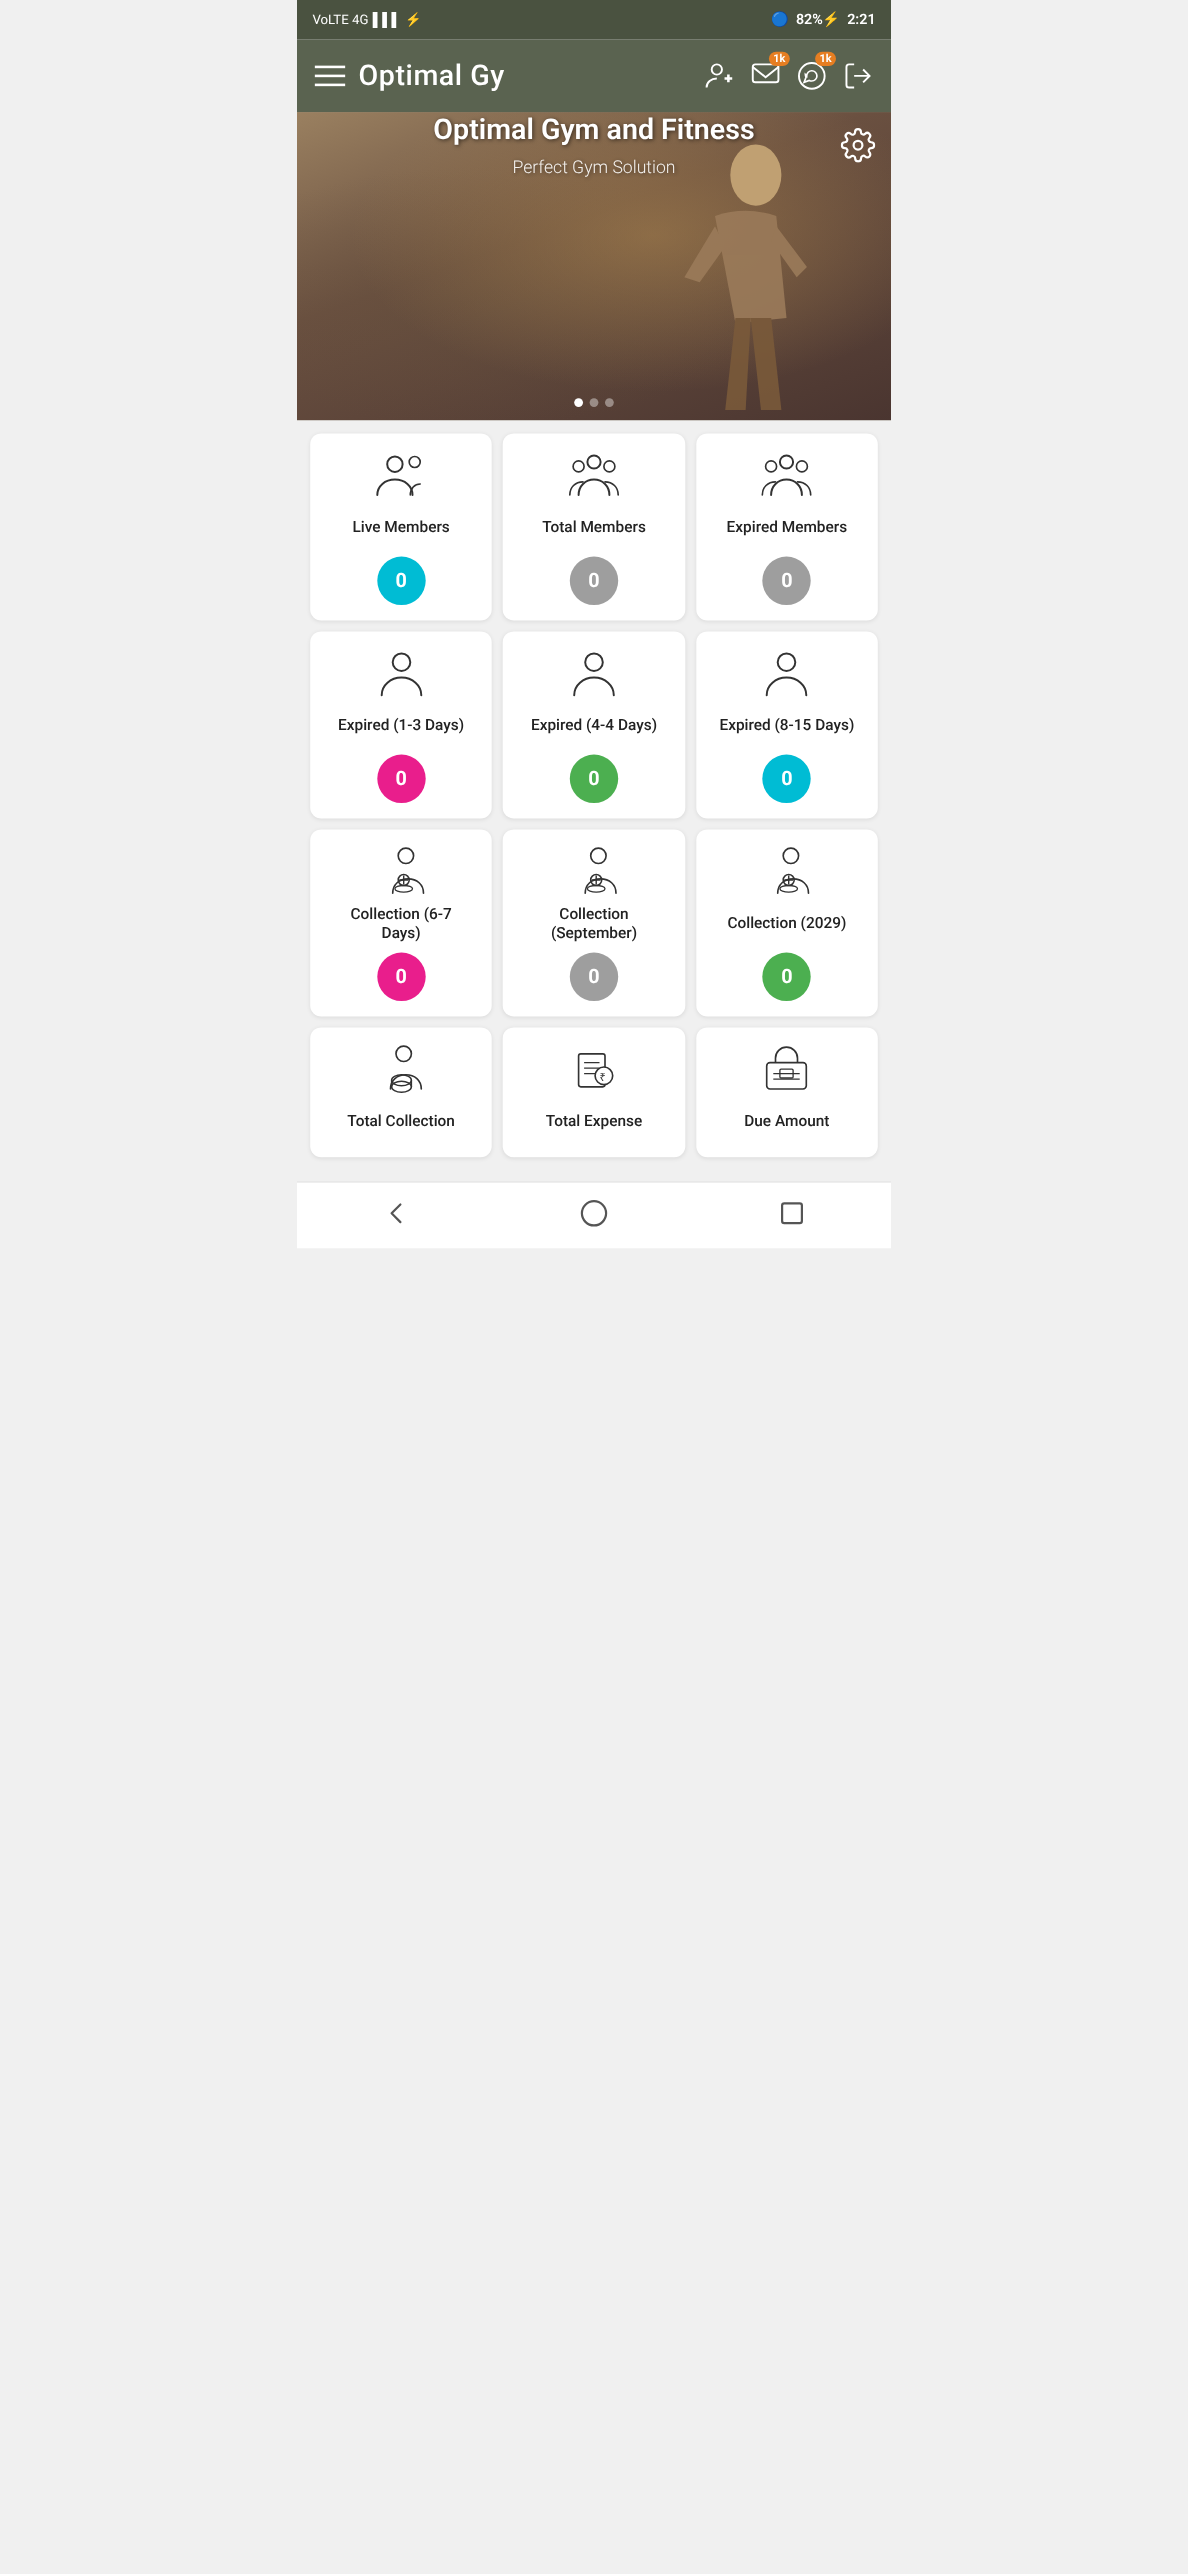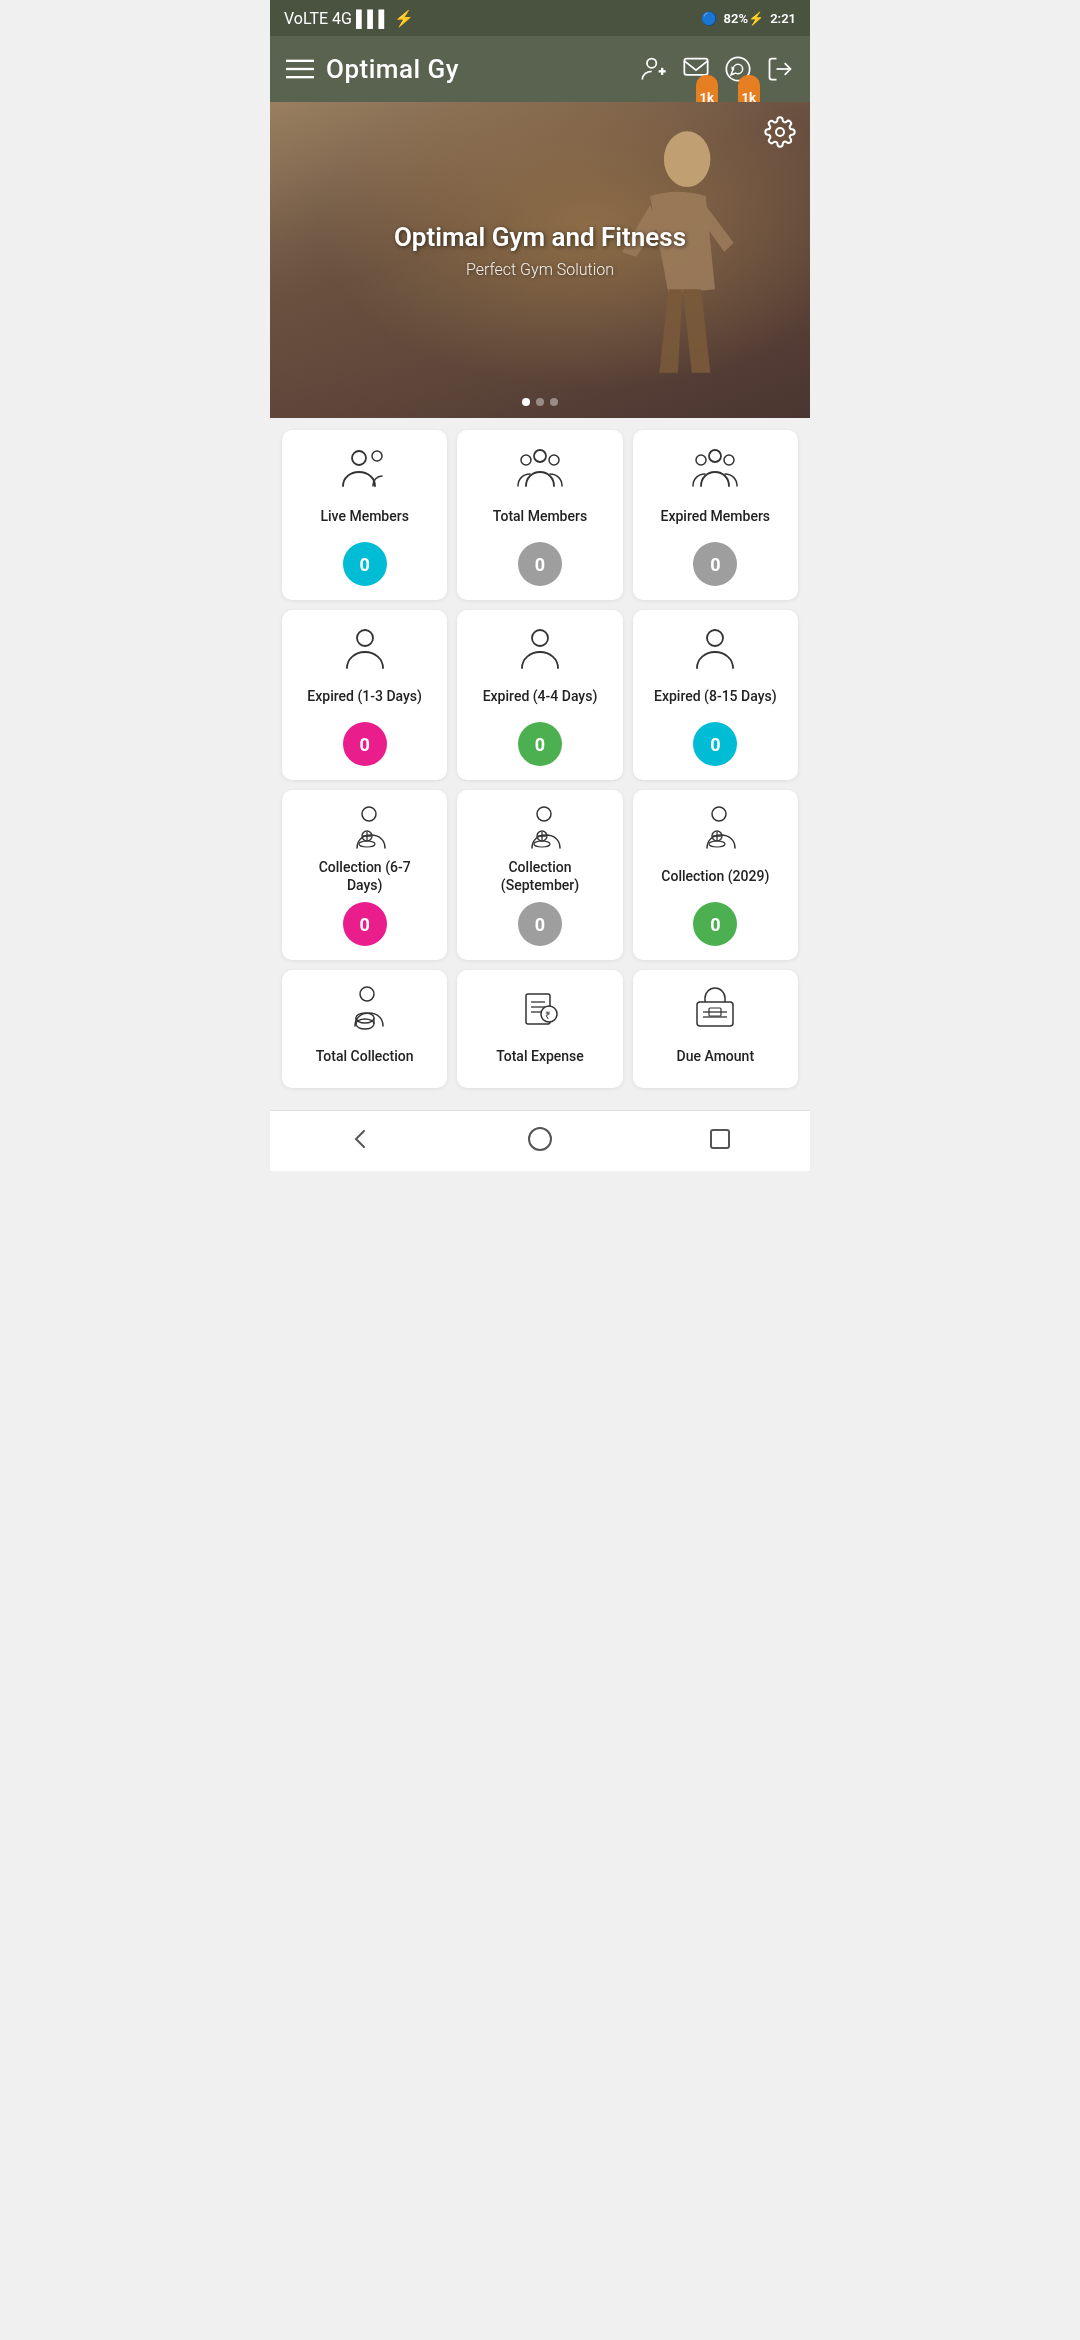--- a/index.html
+++ b/index.html
@@ -17,21 +17,21 @@
     .status-bar {
       background: #4a5240;
       color: white;
       display: flex;
       justify-content: space-between;
       align-items: center;
       padding: 6px 14px;
       font-size: 13px;
       height: 36px;
     }
-    .status-left { display: flex; align-items: center; gap: 4px; font-size: 16px; }
+    .status-left { display: flex; align-items: center; gap: 4px; font-size: 12px; }
     .status-right { display: flex; align-items: center; gap: 6px; font-size: 13px; font-weight: 600; }
 
     
     .header {
       background: #5a6350;
       color: white;
       display: flex;
       align-items: center;
       padding: 10px 16px;
       gap: 12px;
@@ -52,40 +52,39 @@
       position: relative;
       cursor: pointer;
     }
     .badge {
       position: absolute;
       top: -8px;
       right: -8px;
       background: #e67e22;
       color: white;
       border-radius: 10px;
-      font-size: 13px;
-      padding: 15px 4px;
+      font-size: 10px;
+      padding: 1px 4px;
       font-weight: bold;
-      margin-top: 28px;
     }
     .icon-svg {
       width: 28px;
       height: 28px;
       fill: white;
     }
 
     
     .hero {
       position: relative;
       width: 100%;
-      height: 316px;
+      height: 280px;
       background: linear-gradient(135deg, #8B7355 0%, #6B5B45 30%, #5a4a35 60%, #4a3a25 100%);
       overflow: hidden;
       display: flex;
-      align-items: center;
+      align-items: flex-start;
       justify-content: center;
     }
     .hero-bg {
       position: absolute;
       inset: 0;
       background: 
         radial-gradient(ellipse at 60% 40%, rgba(180,140,80,0.5) 0%, transparent 60%),
         radial-gradient(ellipse at 30% 60%, rgba(100,80,60,0.4) 0%, transparent 50%),
         linear-gradient(160deg, #9a8060 0%, #6a5040 40%, #4a3530 100%);
     }

